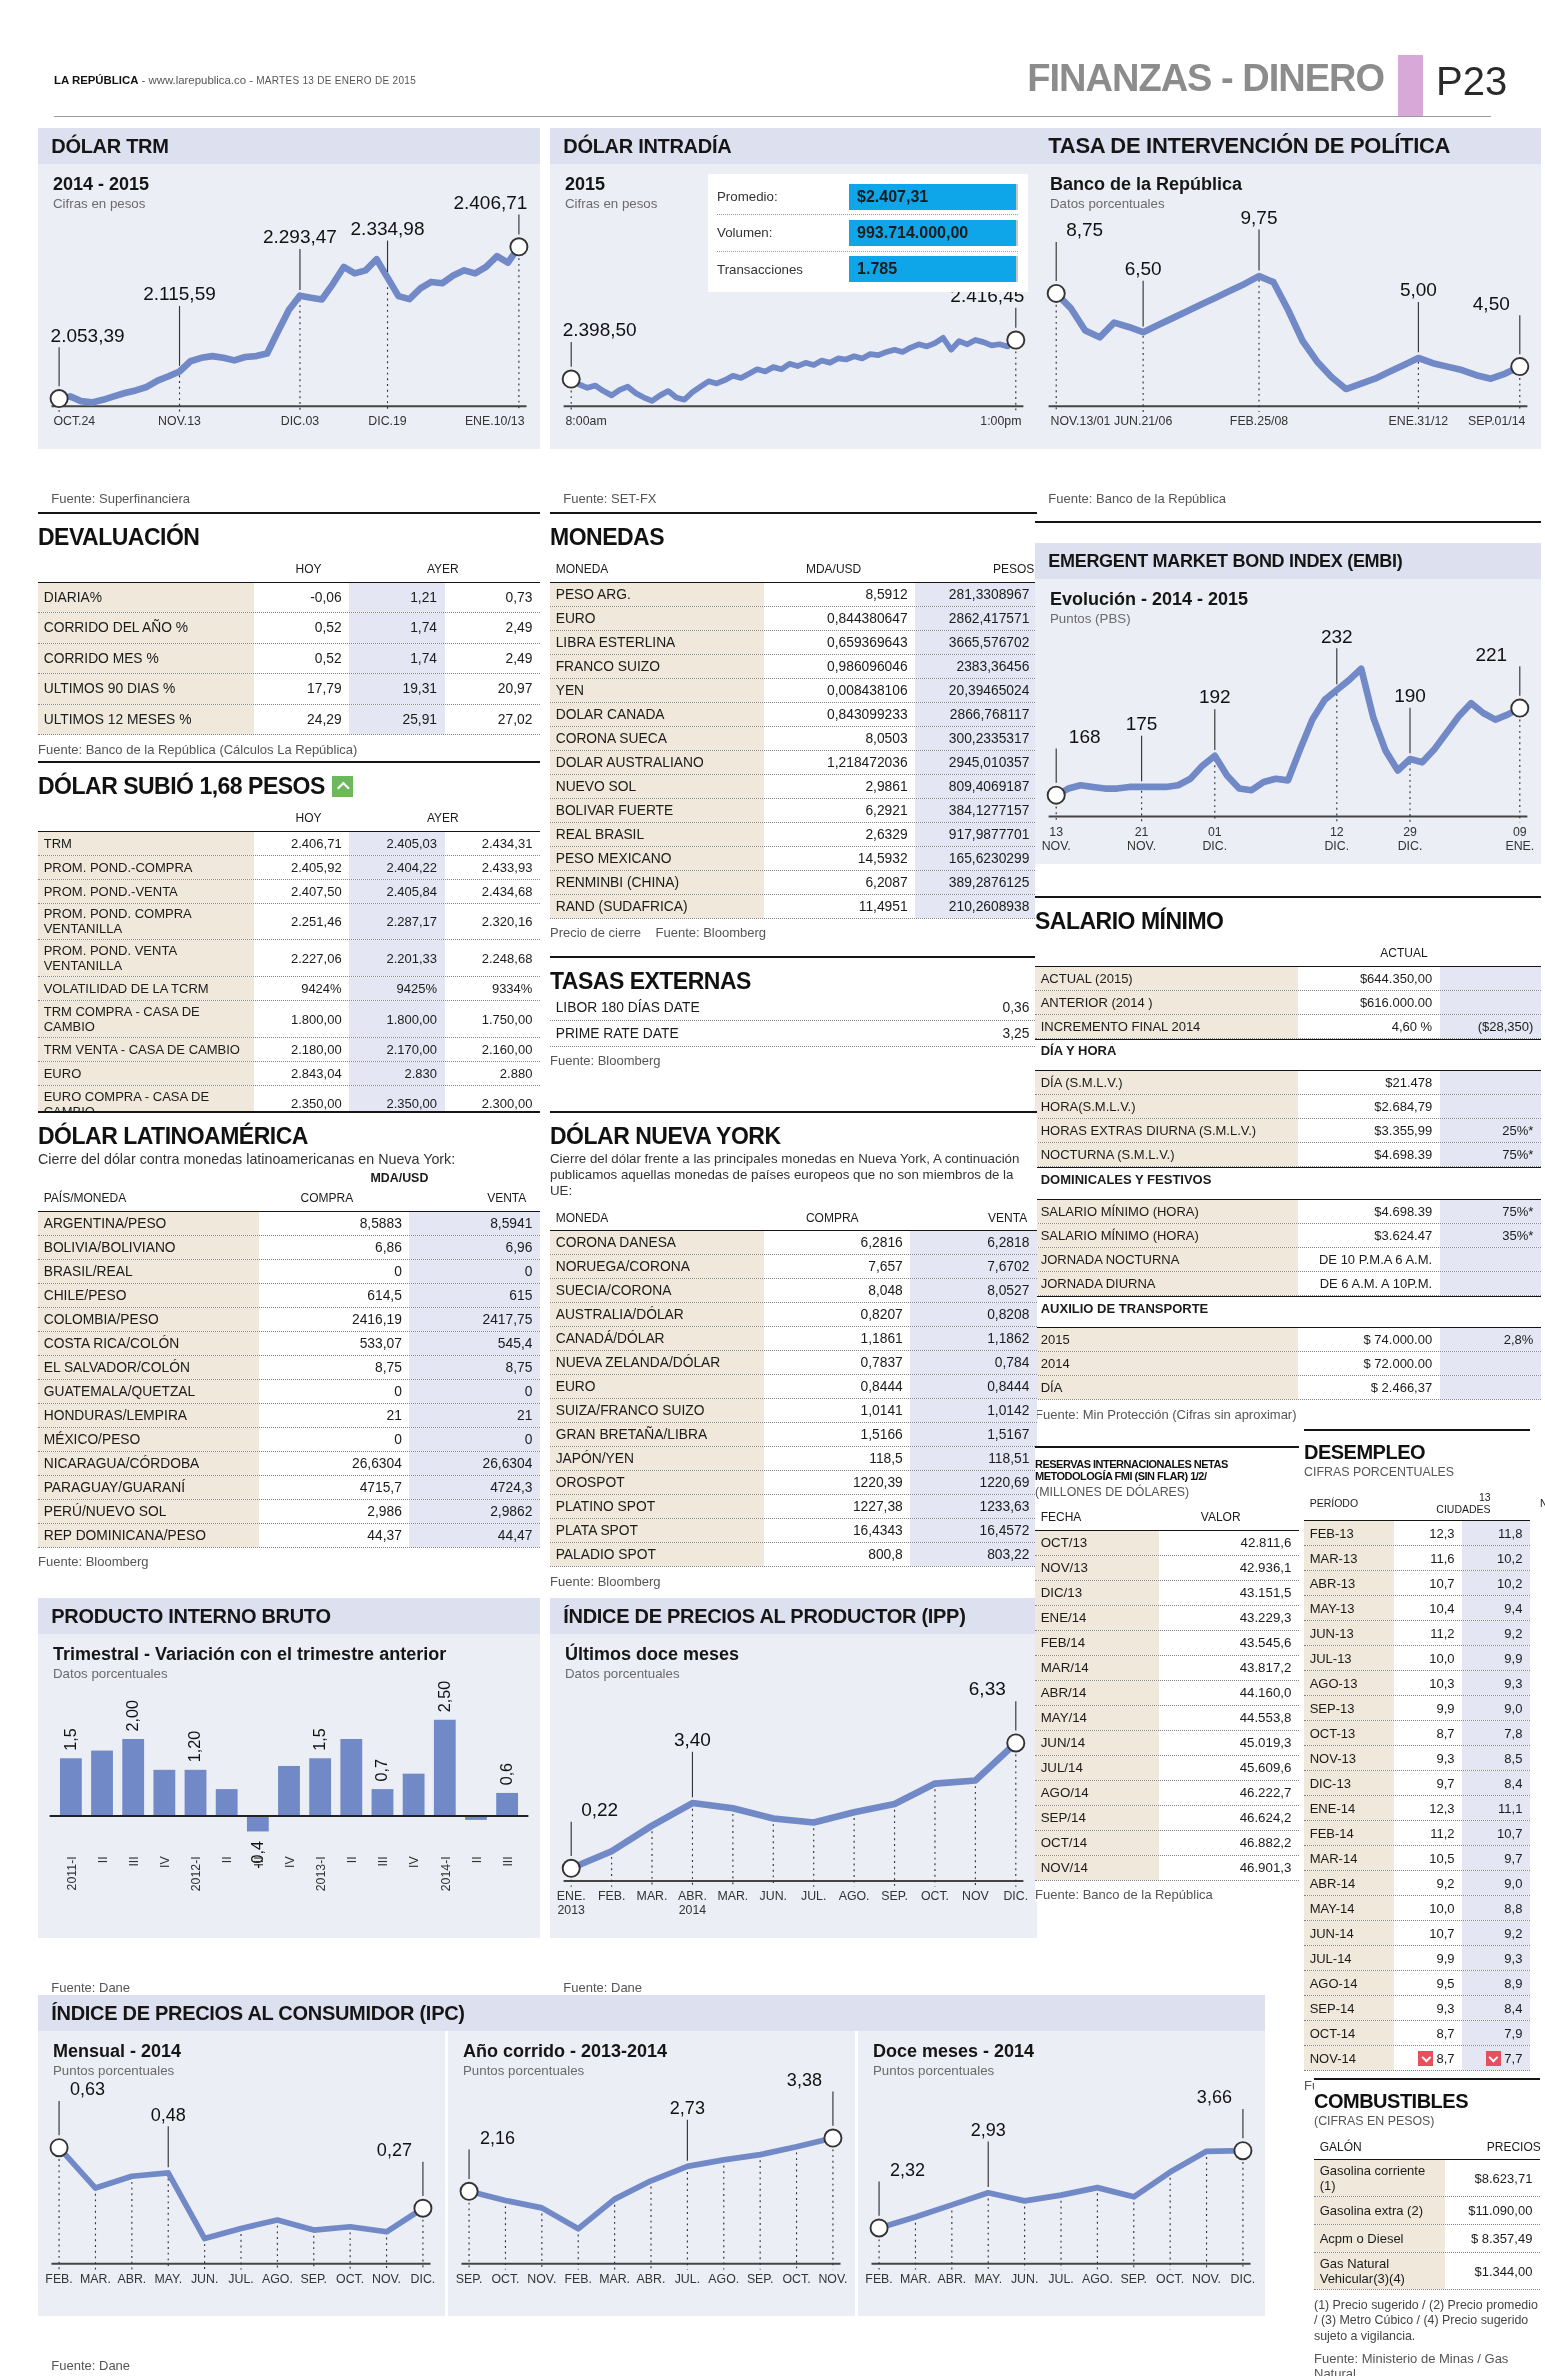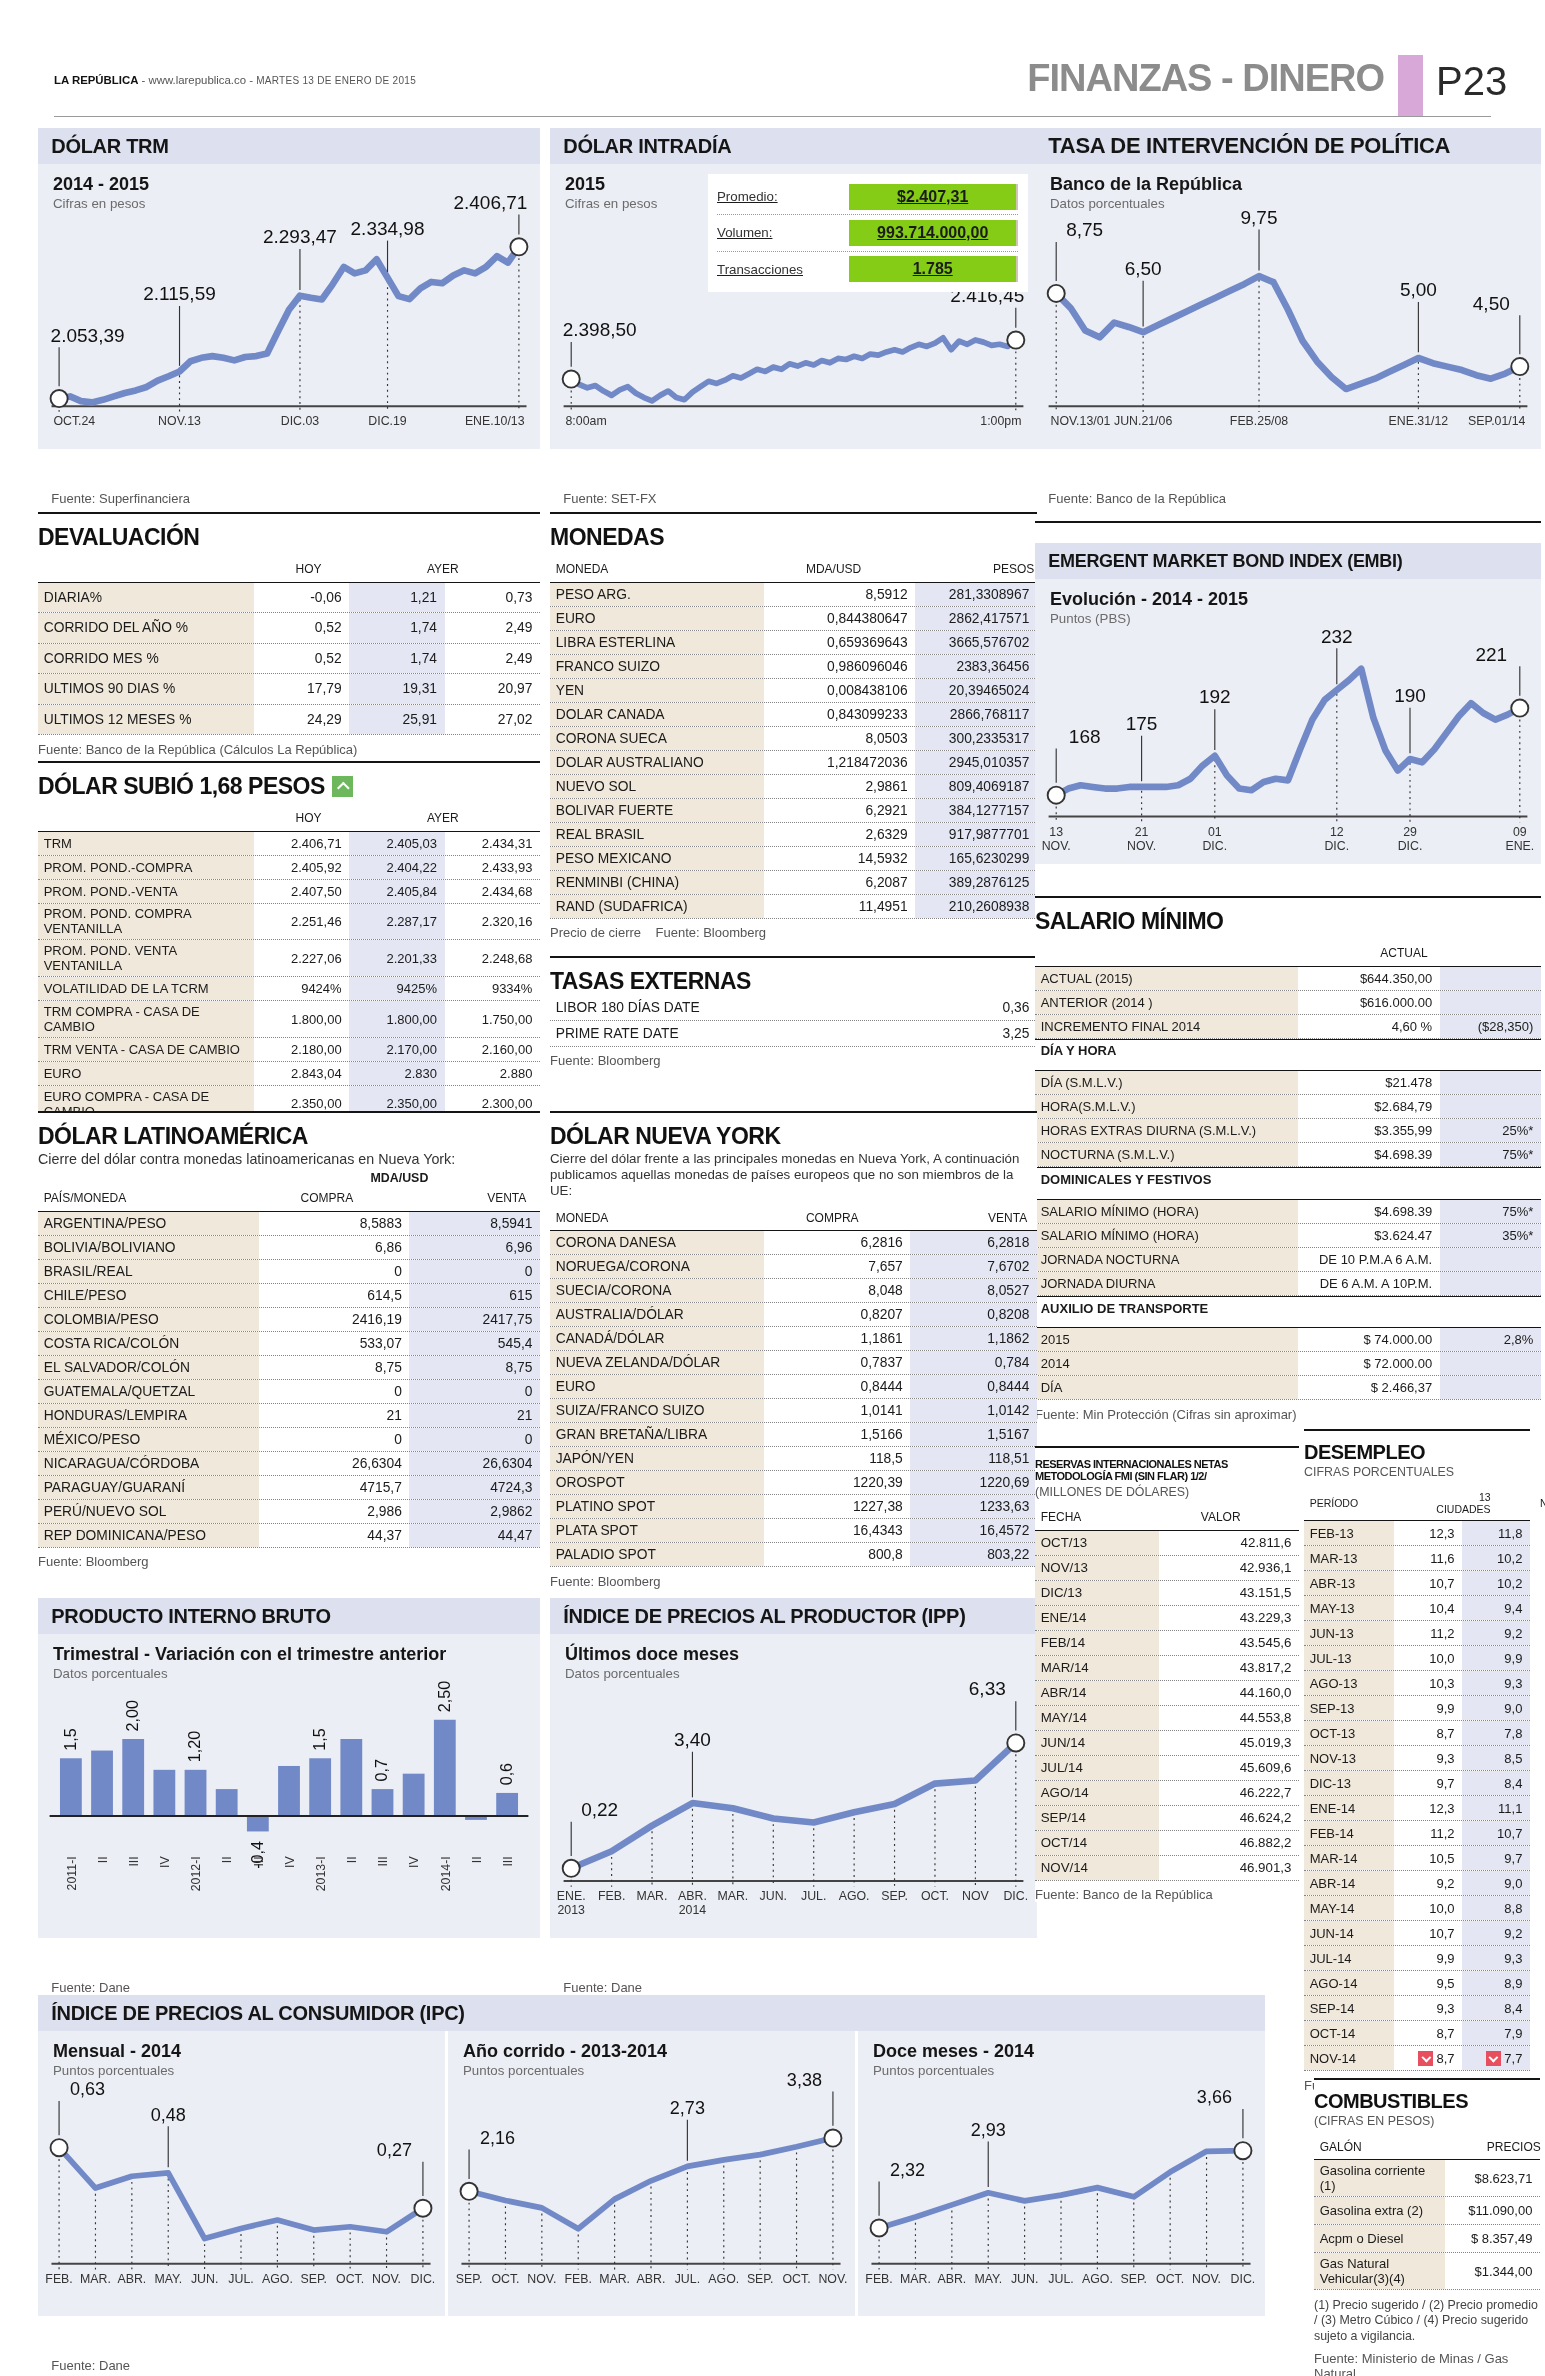--- a/index.html
+++ b/index.html
@@ -18,24 +18,24 @@
   .panel-h{background:#dde1ef;font-weight:bold;font-size:20px;padding:0 13.3px;height:36px;line-height:36px;letter-spacing:-0.3px;color:#151515;}
   .panel-b{background:#eceef5;position:relative;}
   .sub-block{position:absolute;left:15px;top:9.5px;z-index:2;}
   .sub1{font-weight:bold;font-size:18px;color:#151515;}
   .sub2{font-size:13.3px;color:#6b6b6b;margin-top:1.9px;}
   .chart-area{position:absolute;left:0;top:0;right:0;bottom:0;}
   .fuente{font-size:13px;color:#555;margin-top:6.7px;}
   .panel .fuente{padding-left:13.3px;margin-top:42px;}
   
   .infobox{position:absolute;right:9.5px;top:9.5px;width:301px;background:#fff;padding:5.7px 9.5px;z-index:3;}
-  .ib-row{display:grid;grid-template-columns:44% 56%;align-items:center;border-bottom:1px dotted #999;padding:4.8px 0;text-decoration:underline;}
+  .ib-row{display:grid;grid-template-columns:44% 56%;align-items:center;border-bottom:1px dotted #999;padding:4.8px 0;}
   .ib-row:last-child{border-bottom:none;}
   .ib-label{font-size:13.3px;color:#333;}
-  .ib-val{font-size:16px;font-weight:bold;text-align:center;background:#84cc16;padding:3.8px 7.6px;border-right:2.9px solid #cfc5b2;}
+  .ib-val{font-size:16px;font-weight:bold;text-align:left;background:#0ea5e9;padding:3.8px 7.6px;border-right:2.9px solid #cfc5b2;}
   
   .sec{position:absolute;border-top:2.9px solid #141414;padding-top:9.5px;background:#fff;}
   .sec-title{font-weight:bold;font-size:23px;letter-spacing:-0.5px;color:#111;}
   .sec-sub{font-size:14.3px;color:#333;margin-top:1.9px;}
   .sec-sub-sm{font-size:12.4px;color:#555;margin-top:1.9px;}
   .mda-hdr{font-size:12.4px;font-weight:bold;text-align:center;margin-left:44%;width:56%;margin-top:3.8px;}
   .thead{display:grid;font-size:12px;font-weight:normal;border-bottom:1.9px solid #141414;padding:3.8px 0;margin-top:5.7px;gap:36px;}
   .thead .tc{padding:1.9px 7.6px 1.9px 5.7px;}
   .thead .tc:not(.c0){text-align:right;}
   .tbl{width:100%;}

